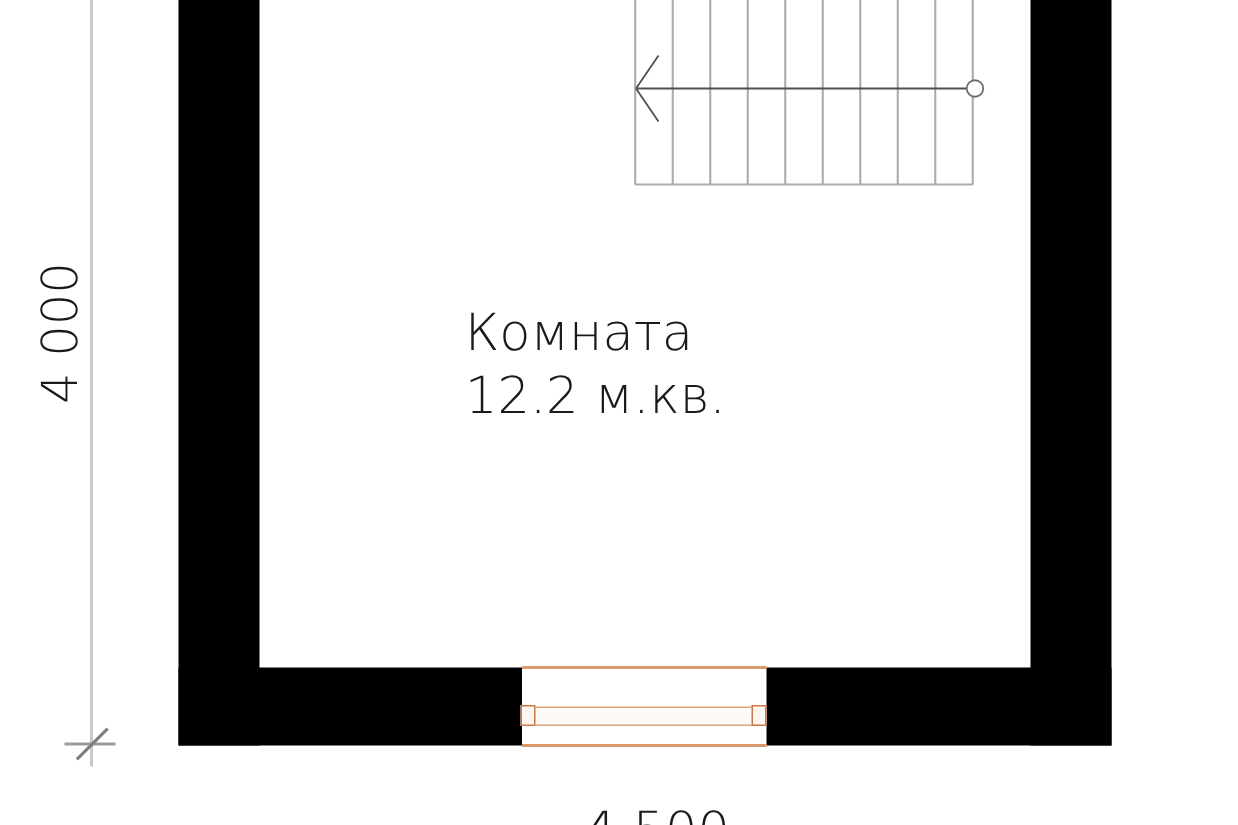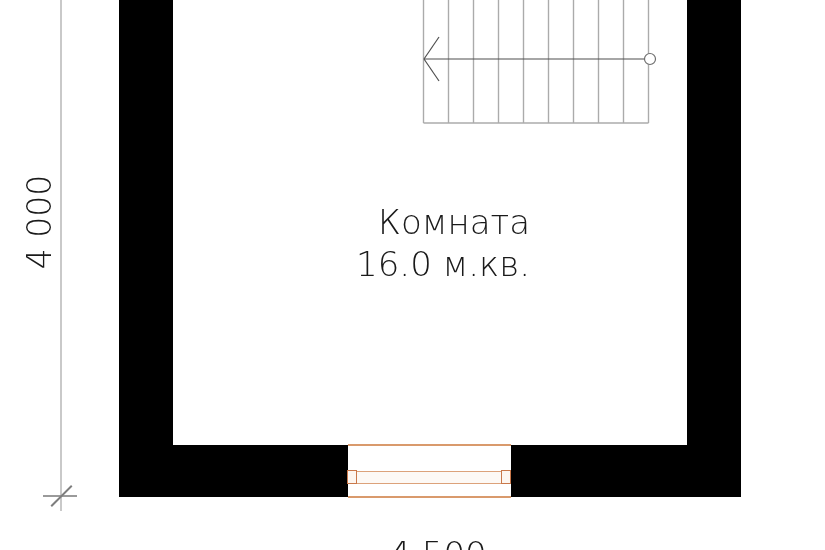--- a/index.html
+++ b/index.html
@@ -35,21 +35,21 @@
     position: absolute; left: -40px; top: 202px; width: 160px; height: 40px;
     transform: rotate(-90deg);
     text-align: center; line-height: 40px;
     font-size: 33px; font-weight: 300; letter-spacing: 0px; color: #1a1a1a;
   }
   
   .stair-svg { position: absolute; left: 422px; top: 0; width: 236px; height: 126px; }
   
   .room-label {
     position: absolute; left: 310px; top: 202px; width: 220px;
-    text-align: right; color: #1a1a1a; font-weight: 300;
+    text-align: left; color: #1a1a1a; font-weight: 300;
   }
   .room-label .line1 { font-size: 34px; line-height: 40px; }
   .room-label .line2 { font-size: 34px; line-height: 44px; }
   
   .win-inner-line {
     position: absolute; left: 348px; top: 444px; width: 163px; height: 2px;
     background: #d99a6c;
   }
   .win-outer-line {
     position: absolute; left: 348px; top: 496px; width: 163px; height: 2px;
@@ -104,21 +104,21 @@
     <g stroke="#4f4f4f" stroke-width="1.2" fill="none">
       <line x1="222.5" y1="59" x2="2" y2="59"></line>
       <line x1="2" y1="59" x2="17" y2="37"></line>
       <line x1="2" y1="59" x2="17" y2="81"></line>
       <circle cx="228" cy="59" r="5.5" fill="#ffffff" stroke="#6e6e6e"></circle>
     </g>
   </svg>
 
   <div class="room-label">
     <div class="line1">Комната</div>
-    <div class="line2">16.0 м.кв.</div>
+    <div class="line2">12.2 м.кв.</div>
   </div>
 
   <div class="win-inner-line"></div>
   <div class="win-glaze"></div>
   <div class="win-jamb win-jamb-l"></div>
   <div class="win-jamb win-jamb-r"></div>
   <div class="win-outer-line"></div>
 
   <div class="dim-label-bottom">4 500</div>
 

